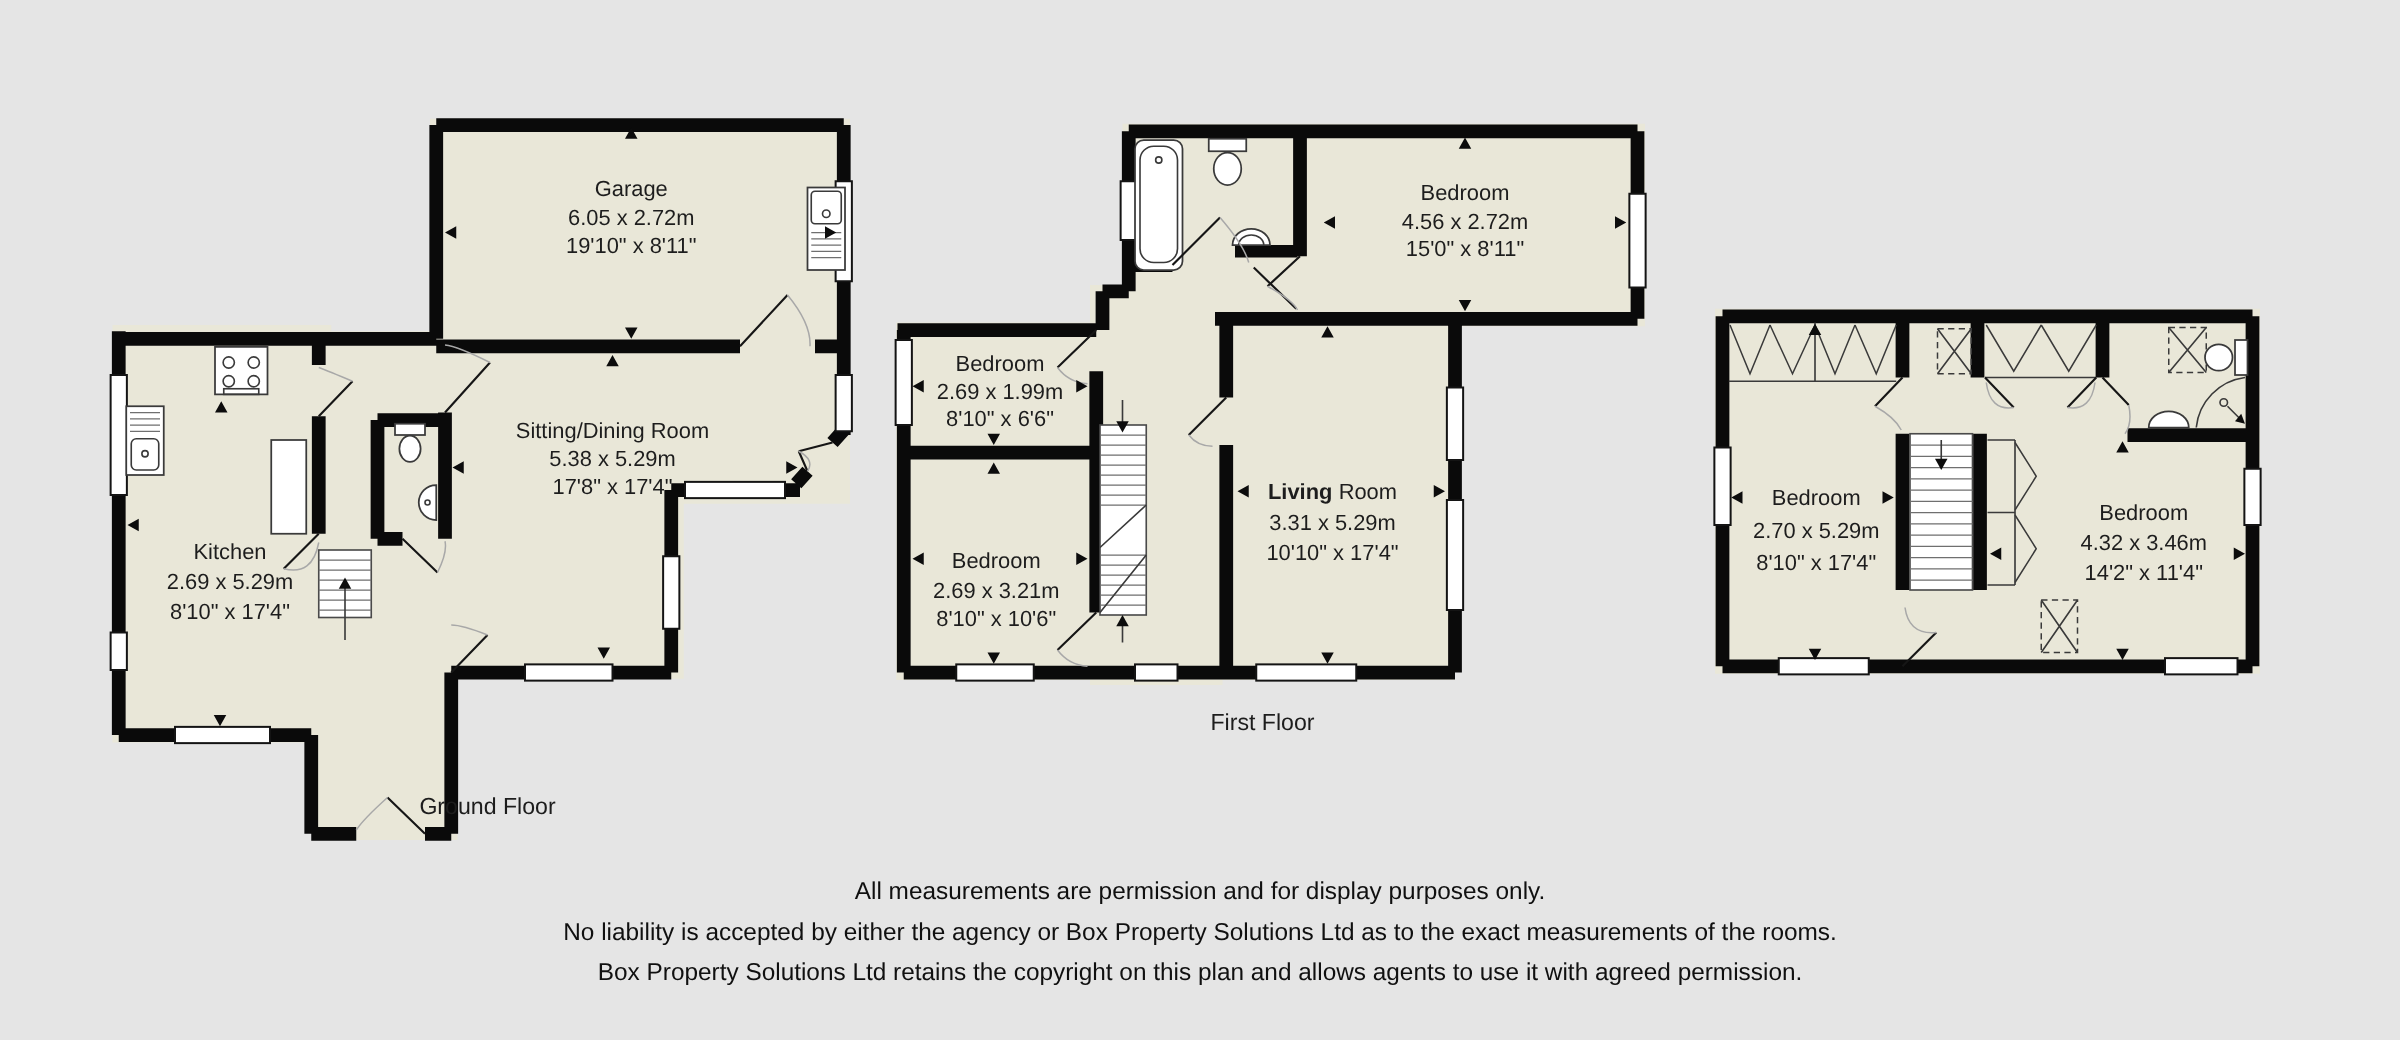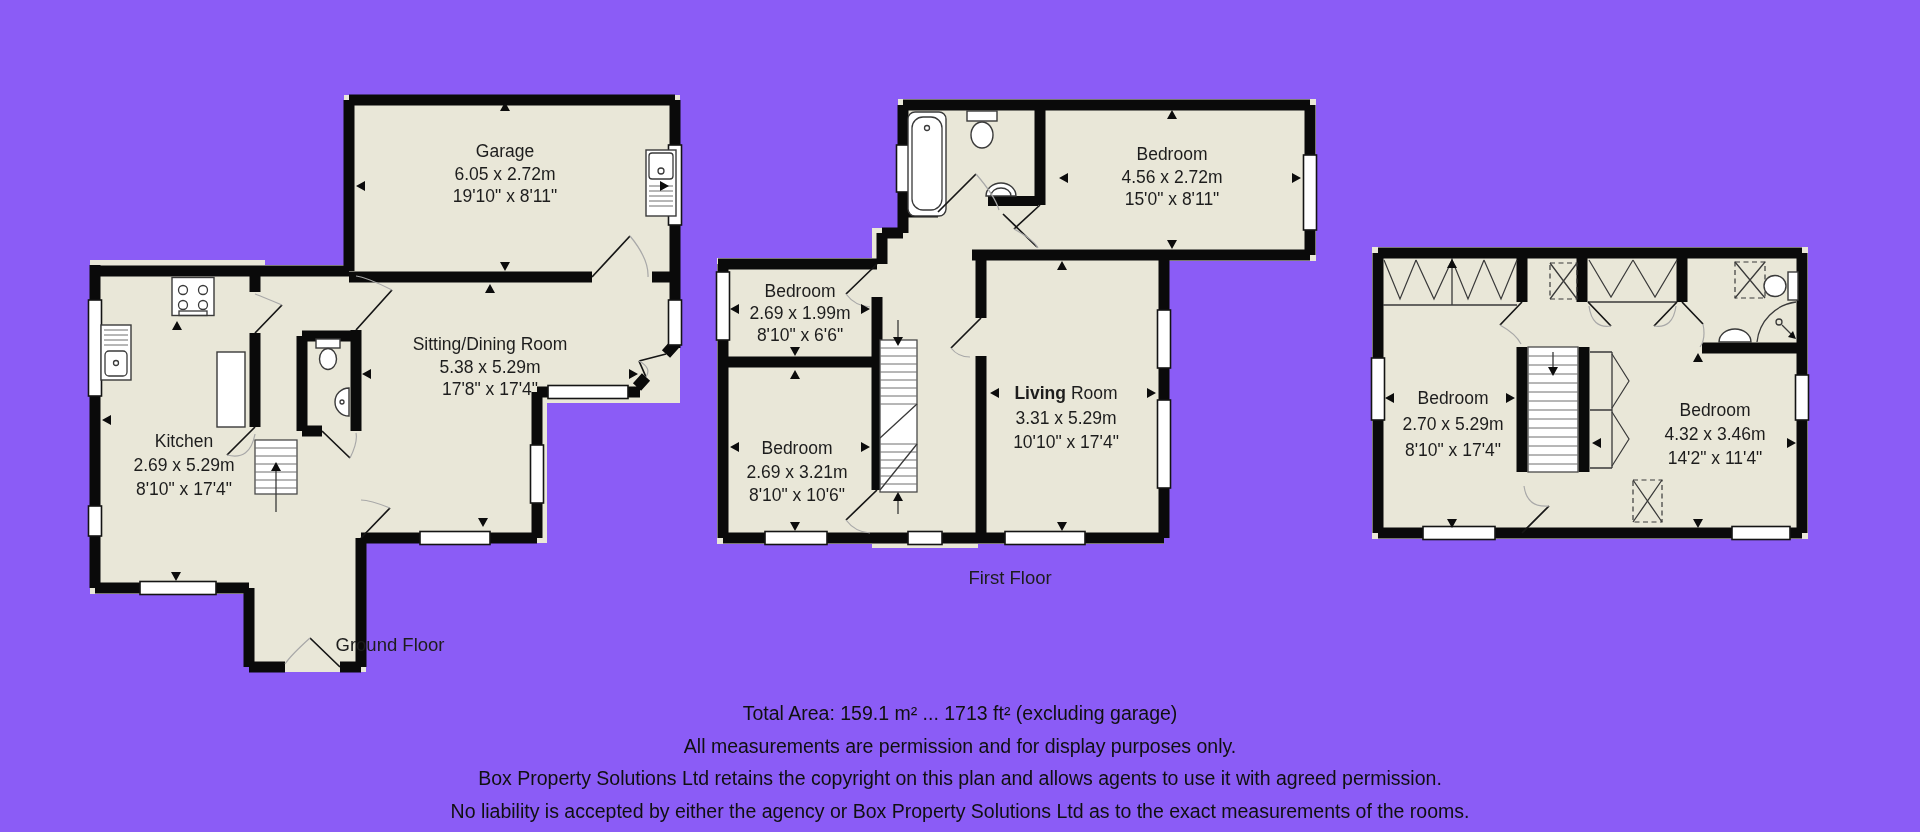--- a/index.html
+++ b/index.html
@@ -1,17 +1,17 @@
 <!DOCTYPE html>
 <html><head>
 <meta charset="utf-8">
 <style>
   html,body{margin:0;padding:0;background:#fff;width:1920px;height:832px;overflow:hidden;
             font-family:"Liberation Sans",sans-serif;}
-  #canvas{position:relative;width:1920px;height:832px;background:#8b5cf6;}
+  #canvas{position:relative;width:1920px;height:832px;background:#e5e5e5;}
   #plan-svg{position:absolute;left:0;top:0;}
   .wall{fill:none;stroke-width:11;stroke-linecap:butt;}
   .wall10{fill:none;stroke-width:10;}
   .win{fill:#fff;stroke:#141414;stroke-width:1.6;}
   .fix{fill:#fff;stroke:#3a3a3a;stroke-width:1.4;}
   .thin{fill:none;stroke:#3a3a3a;stroke-width:1.3;}
   .leaf{fill:none;stroke:#161616;stroke-width:1.7;}
   .arc{fill:none;stroke:#a8a8a8;stroke-width:1.2;}
   .sbox{fill:#fff;stroke:#4a4a4a;stroke-width:1.3;}
   .tread{fill:none;stroke:#6f6f6f;stroke-width:1;}
@@ -256,18 +256,17 @@
     <text class="rt" x="1453" y="404">Bedroom</text>
     <text class="rt" x="1453" y="430">2.70 x 5.29m</text>
     <text class="rt" x="1453" y="456">8'10" x 17'4"</text>
     <text class="rt" x="1715" y="416">Bedroom</text>
     <text class="rt" x="1715" y="440">4.32 x 3.46m</text>
     <text class="rt" x="1715" y="464">14'2" x 11'4"</text>
   </g>
 </svg>
 
 <div id="footer">
-  <div>Total Area: 159.1 m² ... 1713 ft² (excluding garage)</div>
   <div>All measurements are permission and for display purposes only.</div>
+  <div>No liability is accepted by either the agency or Box Property Solutions Ltd as to the exact measurements of the rooms.</div>
   <div>Box Property Solutions Ltd retains the copyright on this plan and allows agents to use it with agreed permission.</div>
-  <div>No liability is accepted by either the agency or Box Property Solutions Ltd as to the exact measurements of the rooms.</div>
 </div>
 </div>
 
 </body></html>

